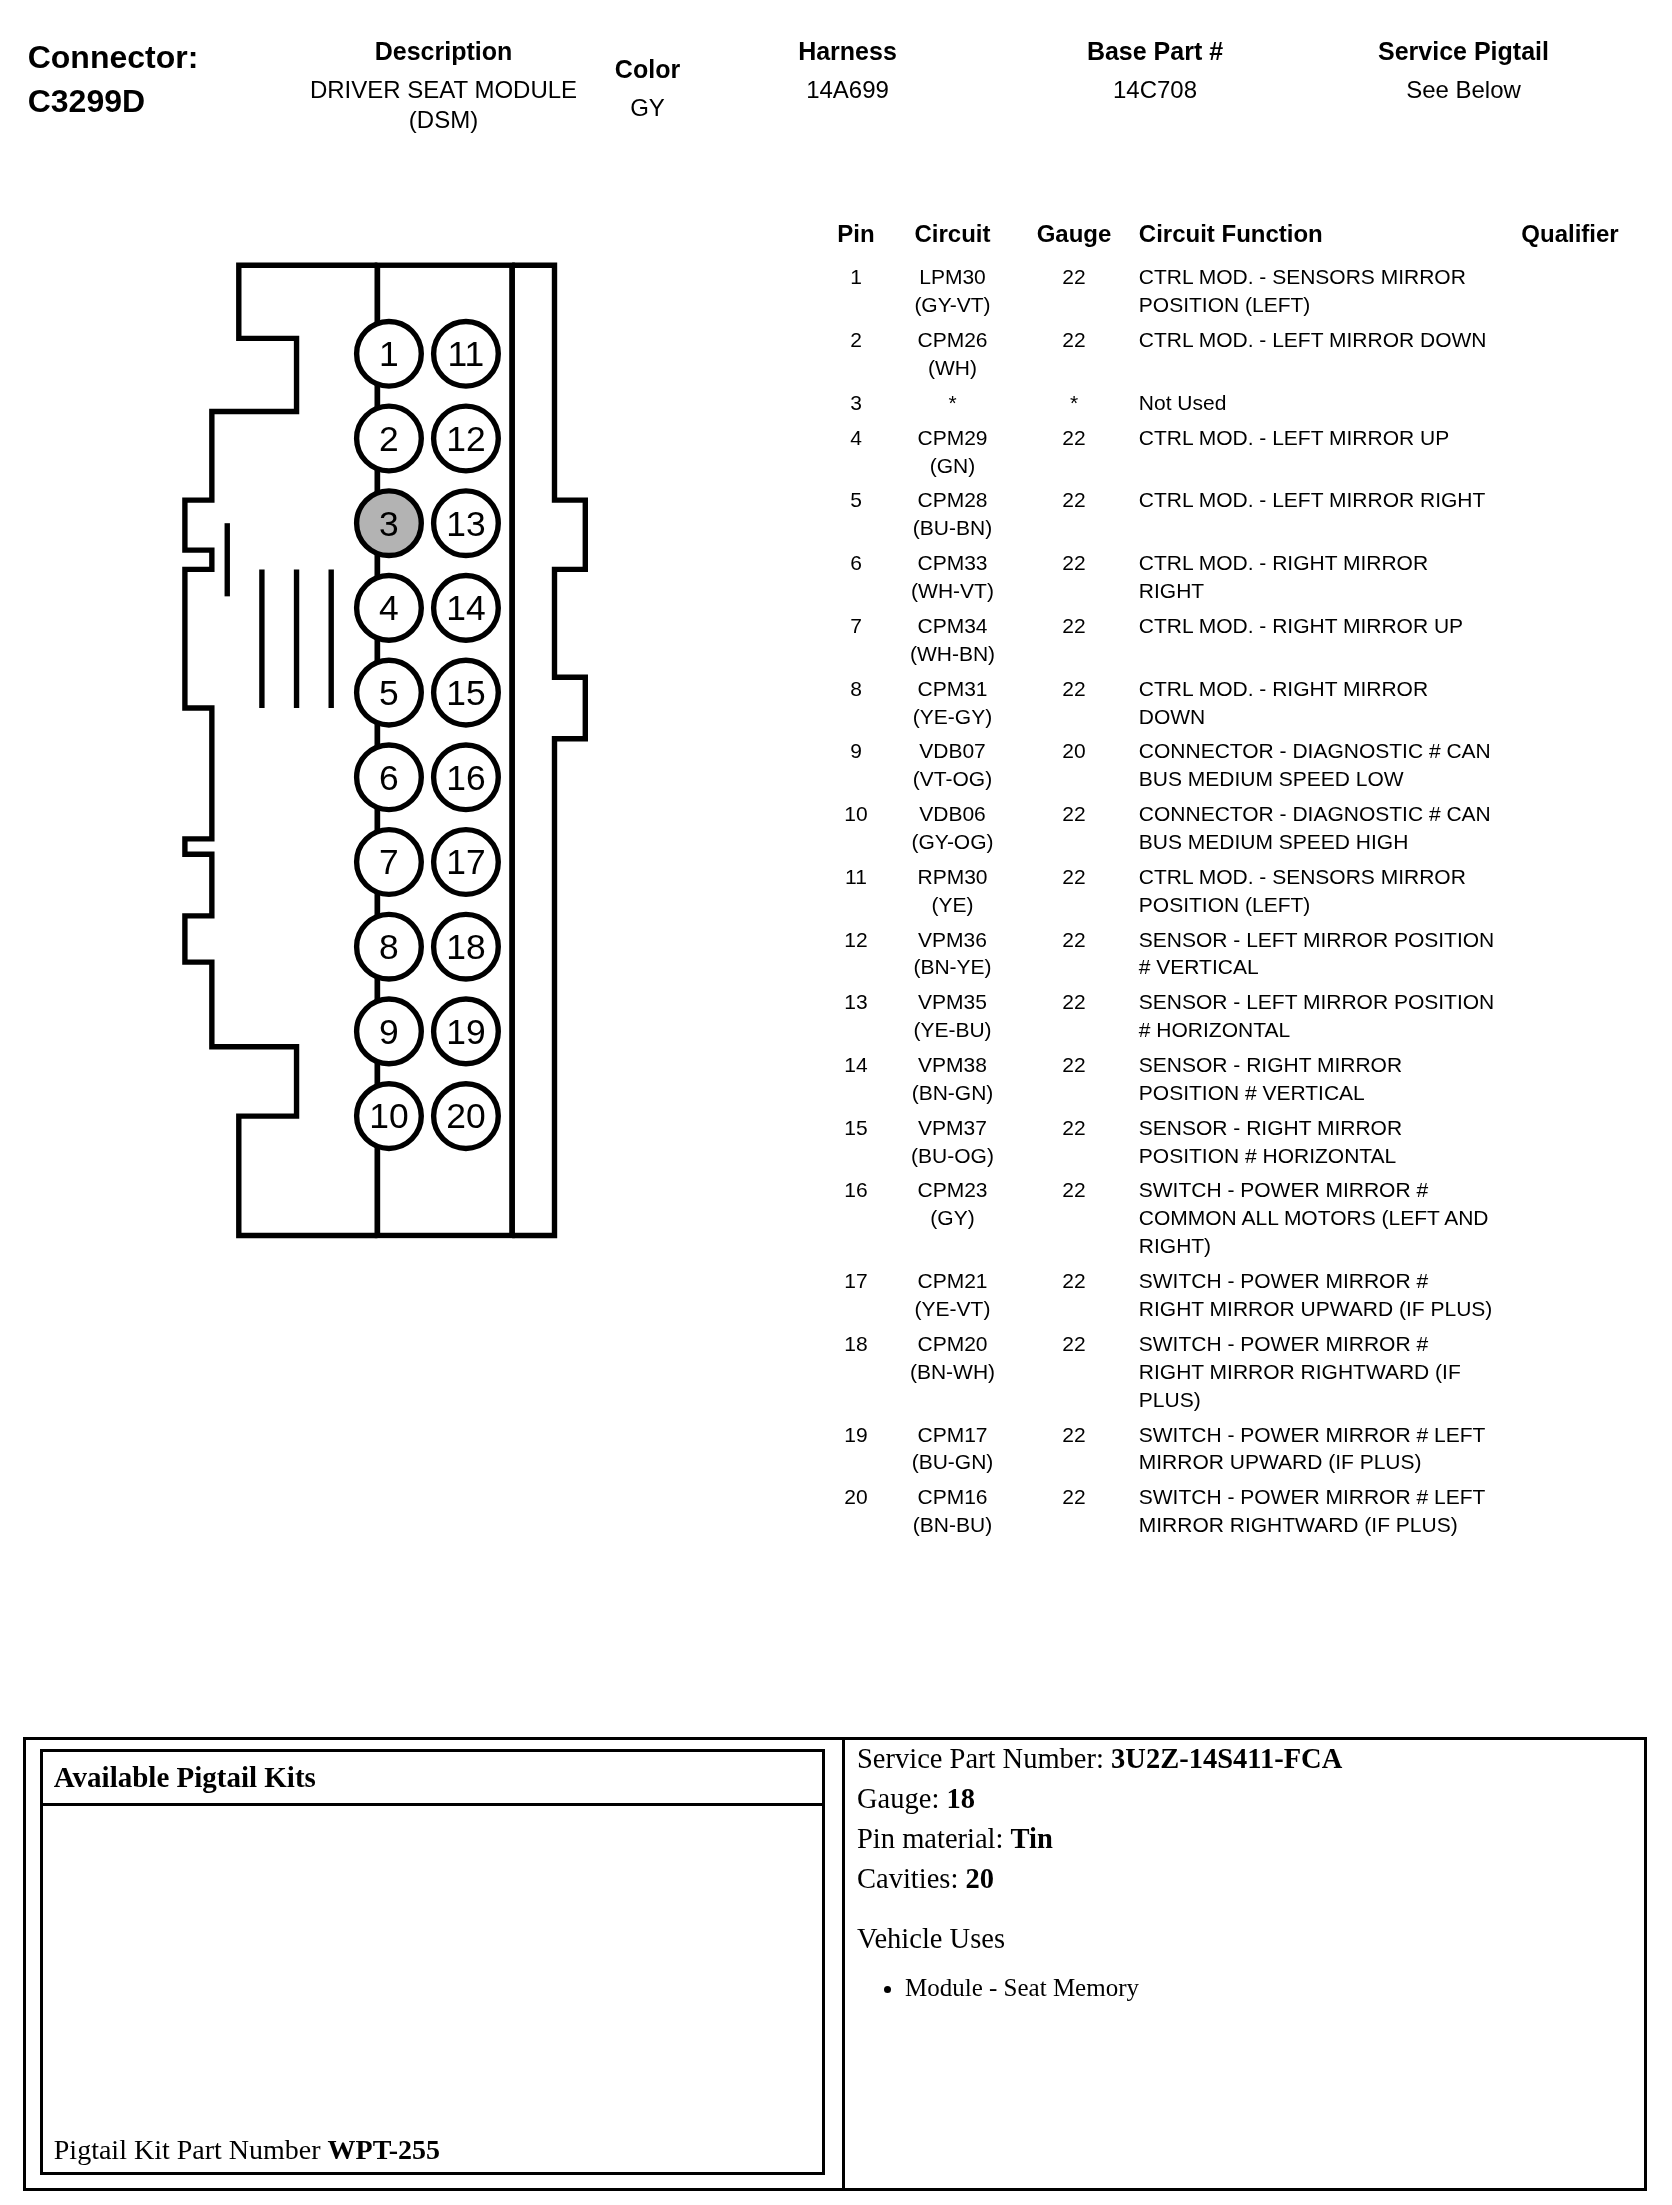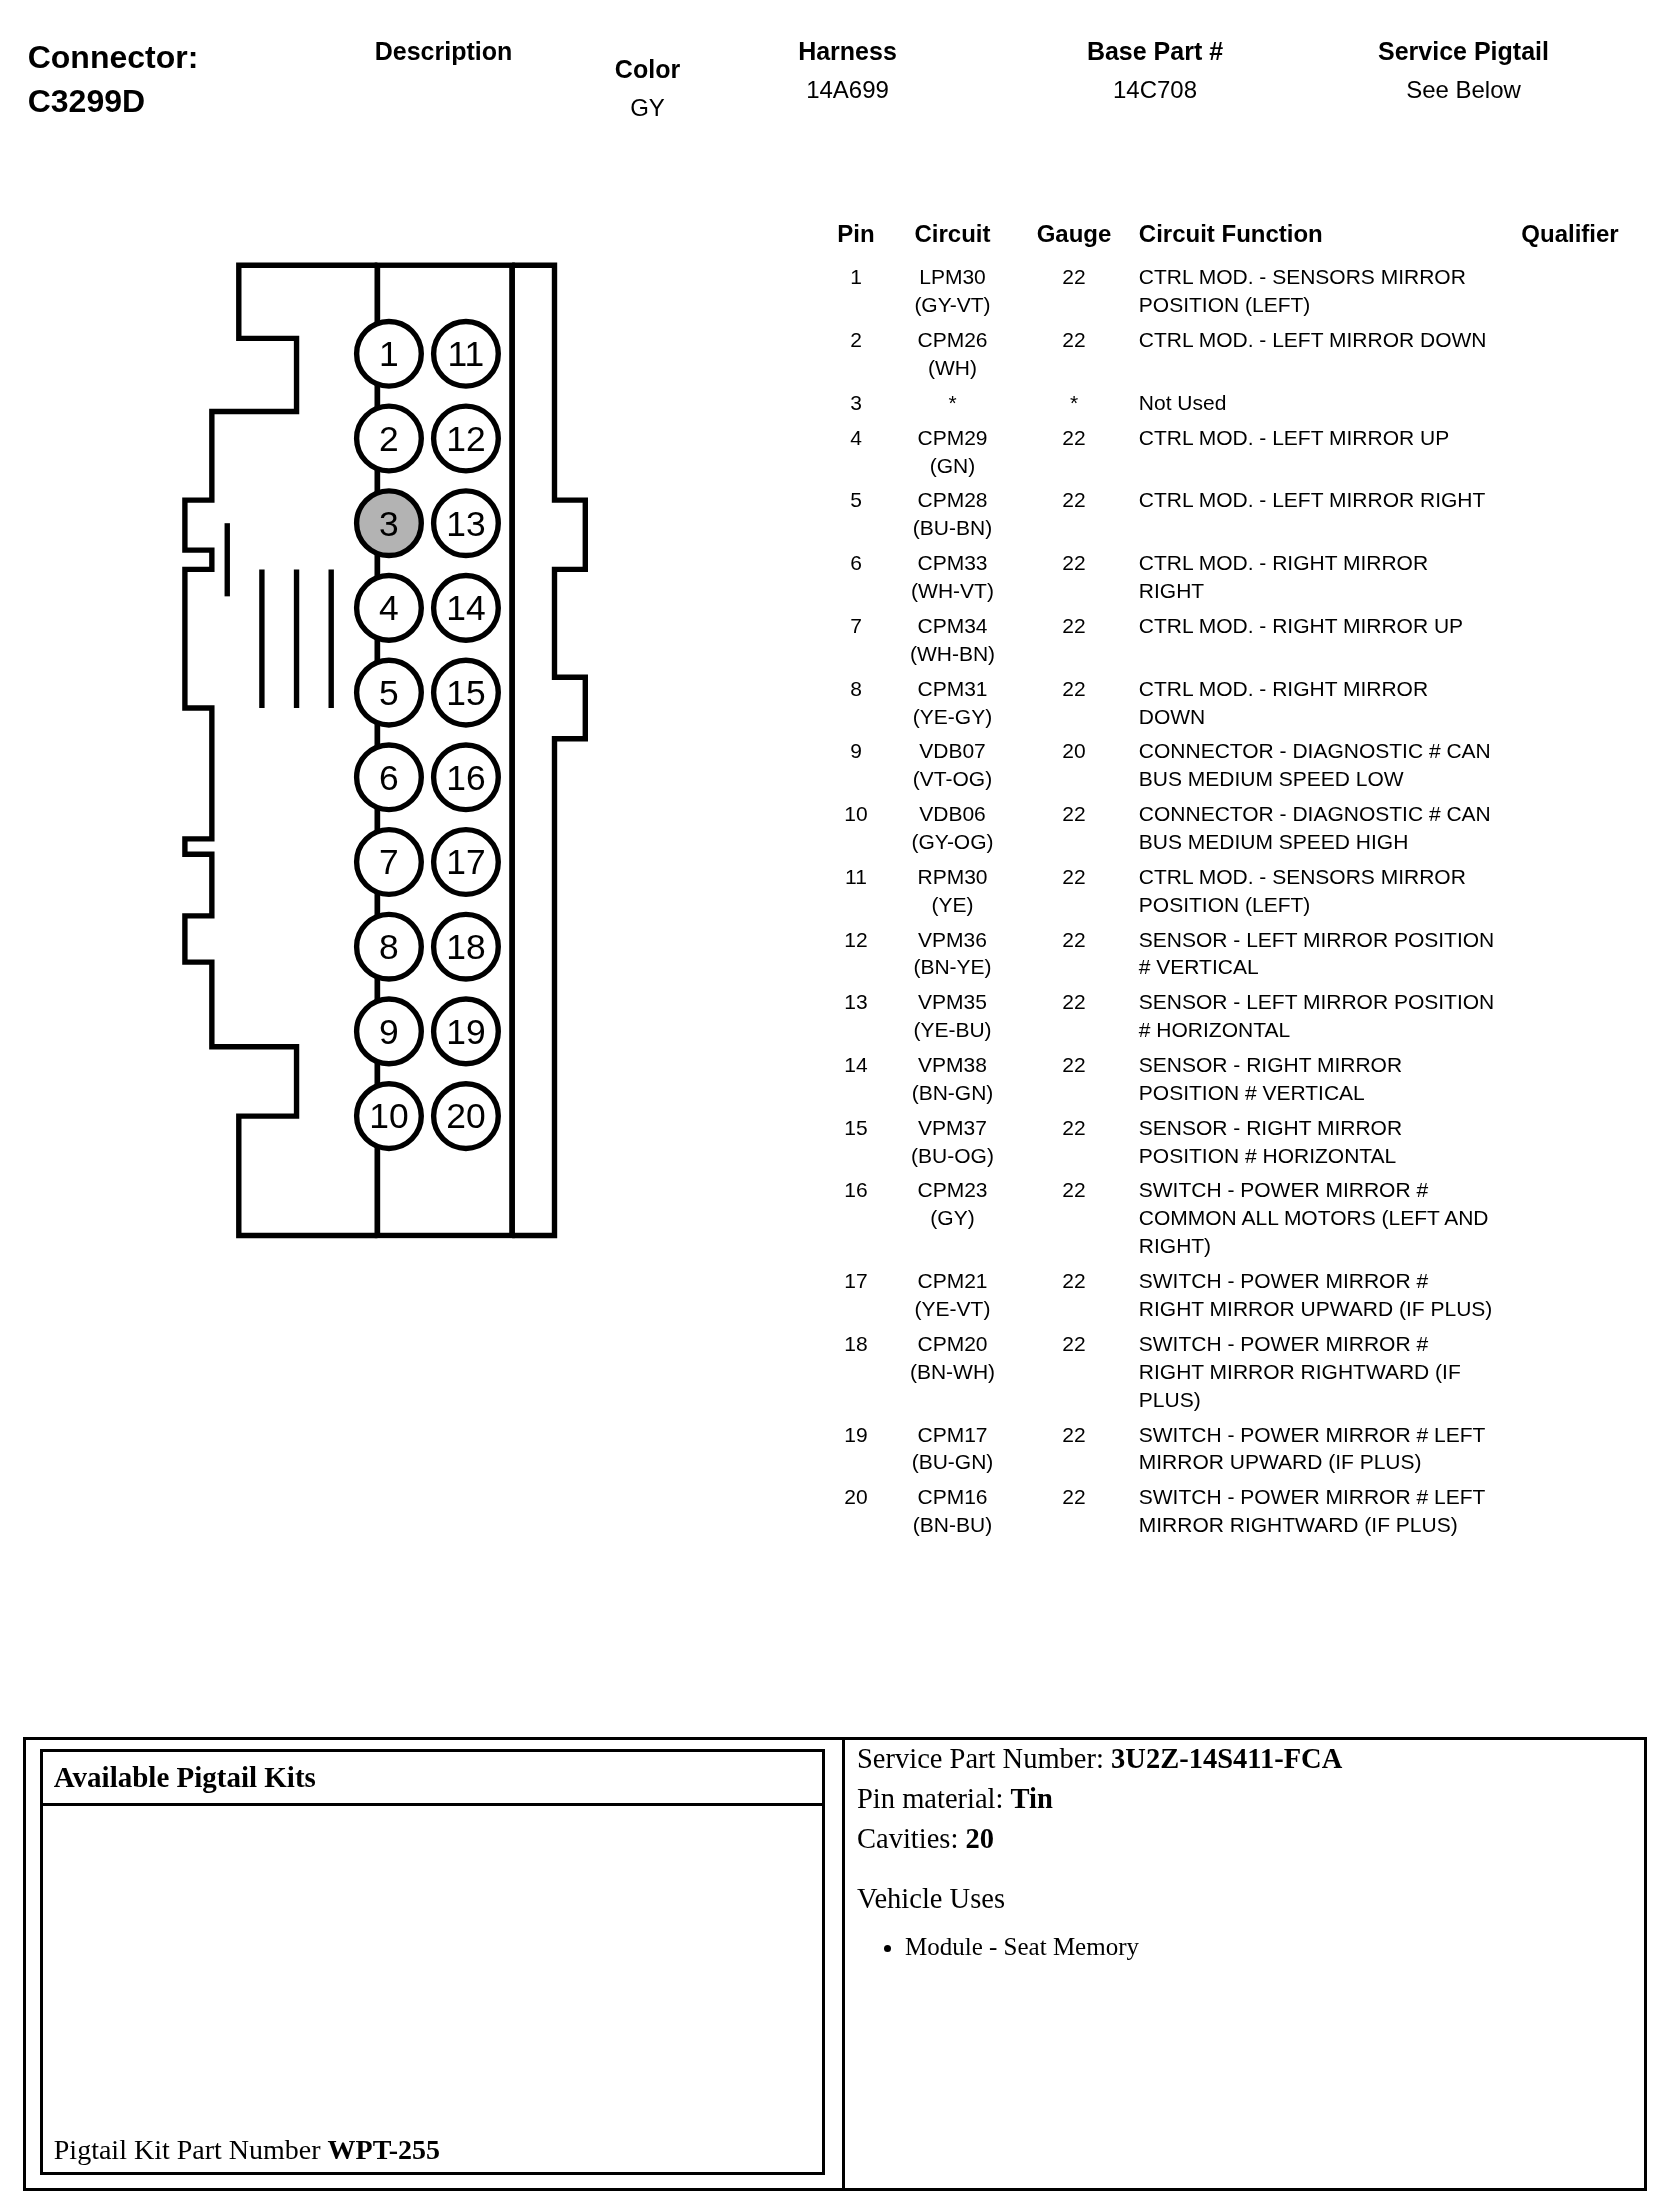--- a/index.html
+++ b/index.html
@@ -195,20 +195,21 @@
 <body>
 
 <div class="page">
 
   <div class="header">
     <div class="hdr-connector-label">Connector:</div>
     <div class="hdr-connector-value">C3299D</div>
 
     <div class="hdr-col" id="hdr-desc">
       <div class="ttl">Description</div>
+      <div class="val">DRIVER SEAT MODULE (DSM)</div>
     </div>
 
     <div class="hdr-col" id="hdr-color">
       <div class="ttl">Color</div>
       <div class="val">GY</div>
     </div>
 
     <div class="hdr-col" id="hdr-harness">
       <div class="ttl">Harness</div>
       <div class="val">14A699</div>
@@ -559,20 +560,24 @@
           <span>Pigtail Kit Part Number</span>
           <b>WPT-255</b>
         </div>
       </div>
     </div>
     <div class="pigtail-divider"></div>
     <div class="pigtail-right">
       <div class="row">
         <span>Service Part Number:</span>
         <b>3U2Z-14S411-FCA</b>
+      </div>
+      <div class="row">
+        <span>Gauge:</span>
+        <b>18</b>
       </div>
       <div class="row">
         <span>Pin material:</span>
         <b>Tin</b>
       </div>
       <div class="row">
         <span>Cavities:</span>
         <b>20</b>
       </div>
       <div class="vehicle-uses-title">Vehicle Uses</div>

